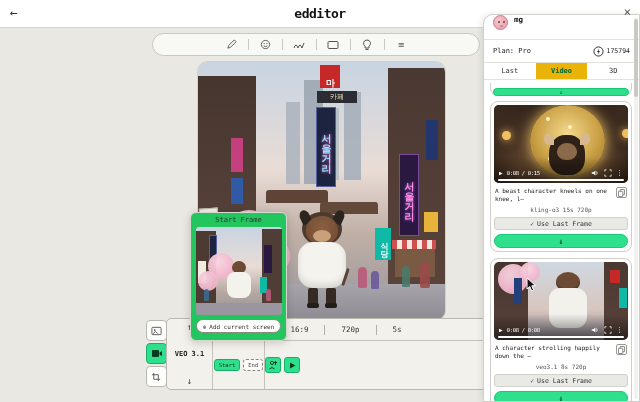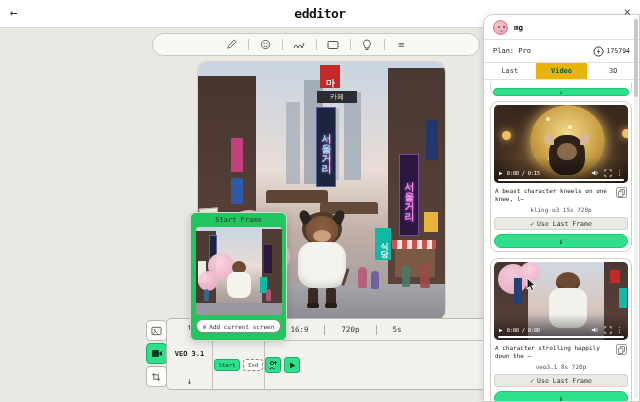--- a/index.html
+++ b/index.html
@@ -52,21 +52,21 @@
   .gen-btn { width:16px; height:16px; background:#2ee08c; border:1px solid #17b06a; border-radius:3px; color:#0b3a23; display:flex; align-items:center; justify-content:center; cursor:pointer; }
 
   
   #startframe { position:absolute; left:190px; top:212px; width:97px; height:129px; background:#22c55e; border:1px solid #d8d7d0; border-radius:6px; box-shadow:0 2px 8px rgba(0,0,0,.18); z-index:3; padding:3px 5px; }
   #sf-title { text-align:center; font-size:7px; color:#333; margin-bottom:3px; }
   #sf-thumb { width:86px; height:88px; border-radius:3px; overflow:hidden; position:relative; background:linear-gradient(180deg,#c8d4e2,#e9dcd6 45%,#b3a79f 75%,#97939c); }
   #sf-add { margin-top:4px; width:100%; height:14px; background:#fff; border:1px solid #8a897f; border-radius:8px; display:flex; align-items:center; justify-content:center; gap:3px; font-size:6px; color:#333; cursor:pointer; }
 
   
   #sidebar { position:absolute; right:0; top:14px; width:157px; bottom:0; background:#fff; border:1px solid #cfcec8; border-radius:10px 0 0 0; box-shadow:-2px 0 6px rgba(0,0,0,.08); z-index:5; display:flex; flex-direction:column; }
-  #sb-user { height:25px; border-bottom:1px solid #e2e1db; display:flex; align-items:center; gap:6px; padding:0 9px; }
+  #sb-user { height:25px; border-bottom:1px solid #e2e1db; display:flex; align-items:flex-start; gap:6px; padding:0 9px; }
   #avatar { width:15px; height:15px; border-radius:50%; background:radial-gradient(circle at 35% 35%, #f6c6ce, #e89aa6); border:1px solid #c97a8a; position:relative; }
   #avatar:after { content:""; position:absolute; left:4px; top:5px; width:2px; height:2px; background:#7a3a46; border-radius:50%; box-shadow:5px 0 0 #7a3a46, 2px 4px 0 -0.5px #7a3a46, 3px 4px 0 -0.5px #7a3a46; }
   #sb-username { font-size:7.5px; font-weight:bold; color:#111; }
   #sb-plan { height:23px; border-bottom:1px solid #e2e1db; display:flex; align-items:center; padding:0 9px; font-size:7px; color:#222; }
   #sb-plan .spacer { flex:1; }
   #credit-num { font-size:6.5px; color:#222; margin-left:3px; }
   #sb-tabs { height:17px; border-bottom:1px solid #e2e1db; display:flex; }
   .sb-tab { flex:1; display:flex; align-items:center; justify-content:center; font-size:7px; color:#333; cursor:pointer; }
   .sb-tab.active { background:#eab308; color:#063; font-weight:bold; }
   #sb-list { flex:1; overflow:hidden; position:relative; padding:3px 6px 0 5px; }

